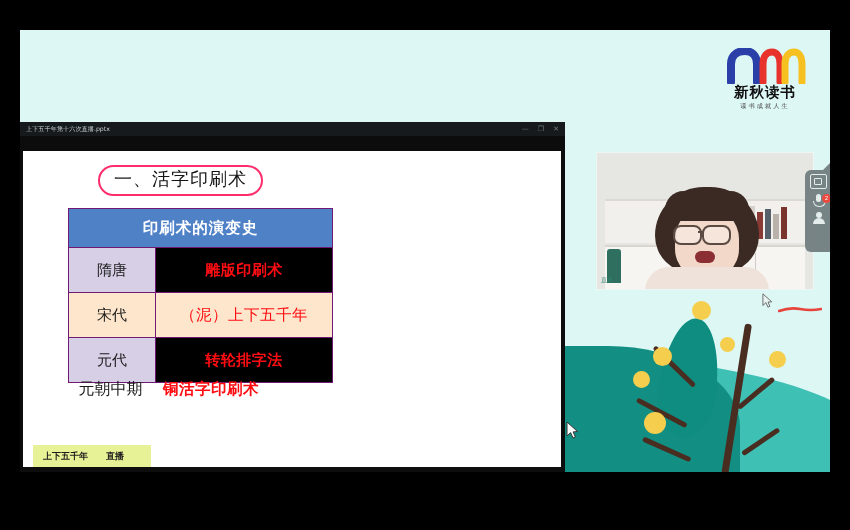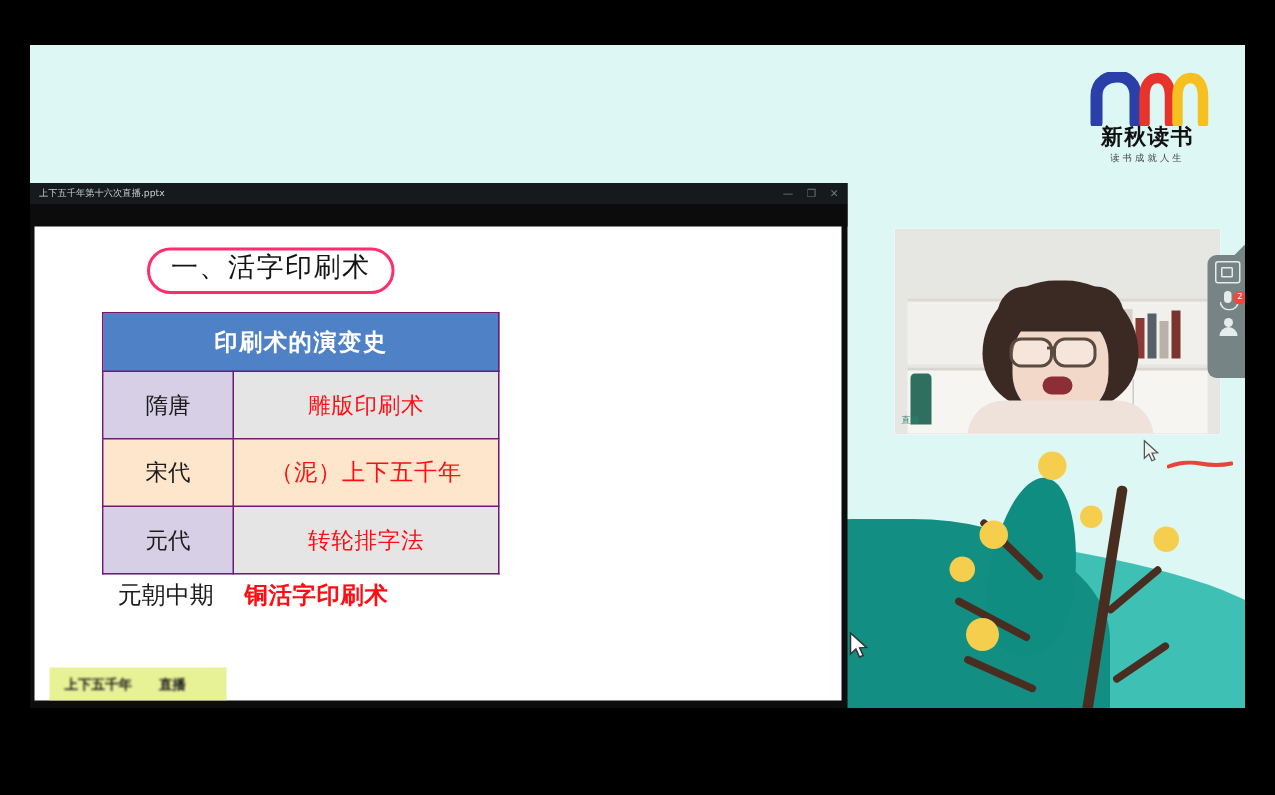--- a/index.html
+++ b/index.html
@@ -38,27 +38,27 @@
         border:2px solid #ff2d6b;border-radius:22px;padding:2px 14px 4px;
         font-size:18px;font-weight:normal;color:#141414;letter-spacing:1px;
         line-height:1.15;white-space:nowrap;}
 
   
   .tbl{position:absolute;left:45px;top:57px;width:265px;border-collapse:collapse;}
   .tbl td{border:1px solid #701a75;padding:0;height:44px;vertical-align:middle;}
   .tbl .hdr{background:#4f81c7;color:#fff;font-size:15.5px;font-weight:bold;
             text-align:center;letter-spacing:1px;height:38px;}
   .c-era{width:33%;background:#d6cfe6;color:#1b1b1b;font-size:15px;text-align:center;}
-  .c-val{background:#e5e5e5;color:#ff0d12;font-size:15px;font-weight:normal;text-align:center;
+  .c-val{background:#000000;color:#ff0d12;font-size:15px;font-weight:bold;text-align:center;
          letter-spacing:.5px;}
   .r-song .c-era,.r-song .c-val{background:#fde6cc;}
   .r-song .c-val{font-weight:normal;font-size:15.5px;}
 
   
-  .last-row{position:absolute;left:35px;top:236px;width:300px;display:flex;align-items:flex-start;}
+  .last-row{position:absolute;left:35px;top:228px;width:300px;display:flex;align-items:flex-start;}
   .last-era{font-size:16px;color:#1b1b1b;width:105px;text-align:center;}
   .last-val{font-size:15.5px;color:#ff0d12;font-weight:bold;letter-spacing:.5px;}
 
   
   .slide-banner{position:absolute;left:10px;bottom:0px;width:118px;height:22px;
                 background:#e7f196;display:flex;align-items:center;overflow:hidden;}
   .banner-txt{font-size:9px;color:#1c1c1c;font-weight:bold;margin-left:10px;
               filter:blur(.6px);letter-spacing:0px;white-space:nowrap;}
   .banner-txt2{font-size:9px;color:#1c1c1c;font-weight:bold;margin-left:18px;filter:blur(.6px);}
 

